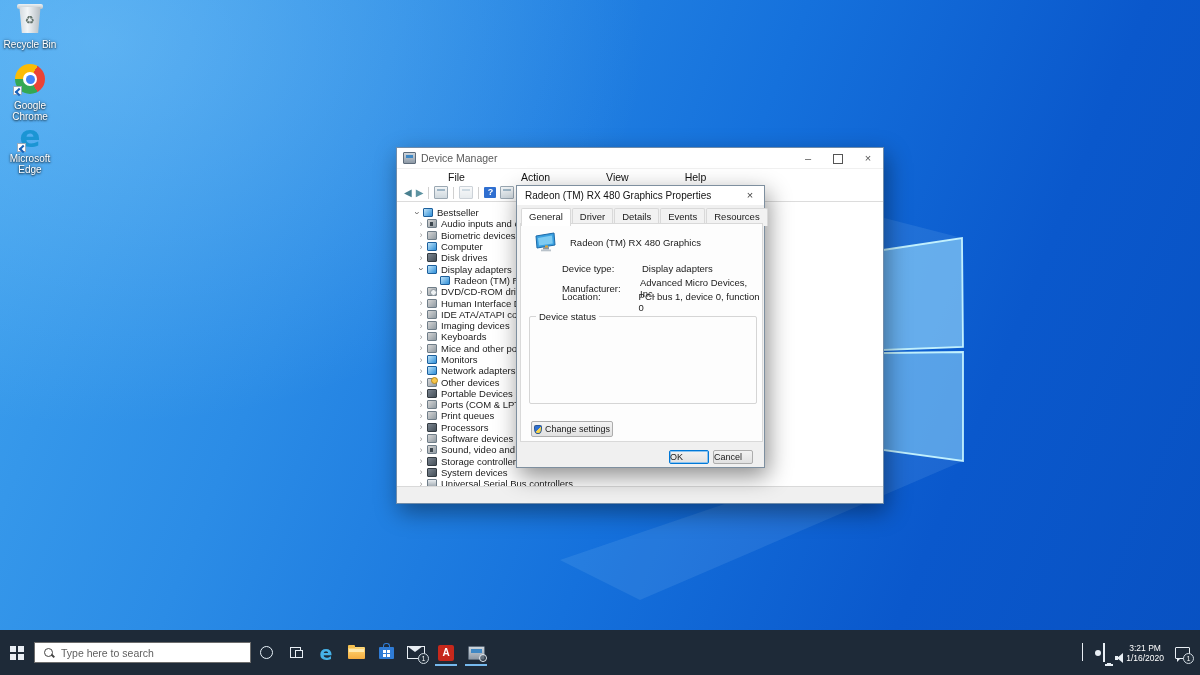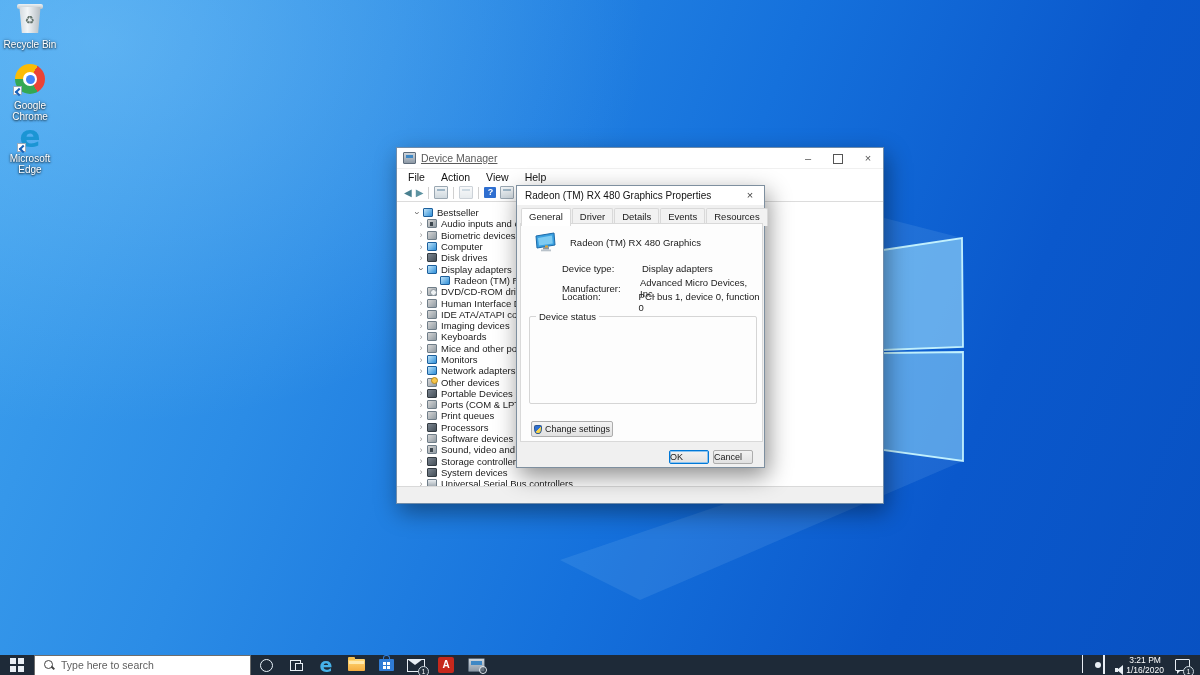--- a/index.html
+++ b/index.html
@@ -35,25 +35,25 @@
   
   .edge-e{font-size:31px;font-weight:bold;color:#1b95d4;line-height:28px;font-family:"DejaVu Sans",sans-serif;}
 
   
   #dm-window{position:absolute;left:396px;top:147px;width:488px;height:357px;background:#fff;
     border:1px solid #6f8cab;box-shadow:3px 8px 22px rgba(0,0,0,.4);box-sizing:border-box;z-index:10;}
   #dm-titlebar{height:20px;background:#fff;display:flex;align-items:center;border-bottom:1px solid #f0f0f0;}
   .dm-title-icon{width:11px;height:10px;margin:0 5px 0 6px;background:linear-gradient(#cfd6dd,#8d99a6);
     border:1px solid #5d6b7a;border-radius:1px;position:relative;}
   .dm-title-icon::after{content:"";position:absolute;left:2px;top:2px;right:2px;height:3px;background:#3f88c5;}
-  #dm-title{font-size:10.5px;color:#5a5a5a;flex:1;text-decoration:underline;}
+  #dm-title{font-size:10.5px;color:#5a5a5a;flex:1;}
   .win-btn{width:30px;height:19px;text-align:center;font-size:11px;color:#555;line-height:19px;}
   .win-btn .maxbox{display:inline-block;width:8px;height:8px;border:1px solid #555;vertical-align:middle;}
   #dm-menubar{height:15px;display:flex;align-items:center;padding-left:3px;background:#fff;}
-  .menu-item{font-size:10.5px;color:#111;padding:12px 8px;}
+  .menu-item{font-size:10.5px;color:#111;padding:12px 8px;margin-left:40px;}
   #dm-toolbar{height:17px;display:flex;align-items:center;background:#fff;border-bottom:1px solid #dcdcdc;padding-left:5px;}
   .tb-ic{display:inline-block;margin:0 2px;}
   .tb-arrow{font-size:10px;color:#49808f;line-height:14px;}
   .tb-arrow.fwd{color:#5d93a1;}
   .tb-sep{width:1px;height:12px;background:#d0d0d0;margin:0 3px;}
   .tb-box{width:12px;height:11px;border:1px solid #9aa7b2;background:linear-gradient(#f2f5f7,#cfd8de);border-radius:1px;position:relative;}
   .tb-box::after{content:"";position:absolute;left:2px;top:2px;right:2px;height:2px;background:#9fb6c6;}
   .tb-box.dis{opacity:.5;}
   .tb-help{width:12px;height:11px;background:#2f6fd0;color:#fff;font-size:9px;font-weight:bold;text-align:center;line-height:11px;border-radius:1px;}
   #dm-content{position:relative;height:290px;background:#fff;overflow:hidden;}
@@ -98,21 +98,21 @@
   #change-settings{position:absolute;left:10px;top:197px;width:82px;height:16px;background:linear-gradient(#f4f4f4,#e1e1e1);
     border:1px solid #adadad;border-radius:2px;display:flex;align-items:center;justify-content:center;font-size:9px;color:#1a1a1a;box-sizing:border-box;}
   .uac-shield{width:8px;height:9px;margin-right:3px;border-radius:2px 2px 45% 45%/2px 2px 60% 60%;
     background:linear-gradient(135deg,#2f6fd0 0 50%,#f7d44c 50% 100%);border:1px solid #2a5793;box-sizing:border-box;}
   .dlg-btn{position:absolute;top:264px;width:40px;height:14px;background:linear-gradient(#f2f2f2,#e1e1e1);
     border:1px solid #adadad;border-radius:2px;font-size:9px;color:#1a1a1a;text-align:left;line-height:13px;box-sizing:border-box;}
   #ok-btn{left:152px;border-color:#0078d7;box-shadow:inset 0 0 0 1px #8cc3ef;}
   #cancel-btn{left:196px;}
 
   
-  #taskbar{position:absolute;left:0;bottom:0;width:1200px;height:20px;background:#1e2a38;z-index:30;display:flex;align-items:center;}
+  #taskbar{position:absolute;left:0;bottom:0;width:1200px;height:45px;background:#1e2a38;z-index:30;display:flex;align-items:center;}
   #start-btn{width:34px;height:27px;display:flex;align-items:center;justify-content:center;}
   .win-logo{position:relative;width:14px;height:14px;}
   .win-logo::before{content:"";position:absolute;left:0;top:0;width:6px;height:6px;background:#e8eef4;
     box-shadow:8px 0 0 #e8eef4,0 8px 0 #e8eef4,8px 8px 0 #e8eef4;}
   #search-box{width:217px;height:21px;background:#fff;border:1px solid #6d6d6d;display:flex;align-items:center;box-sizing:border-box;}
   .mag-icon{position:relative;width:12px;height:12px;margin:0 6px 0 8px;}
   .mag-icon::before{content:"";position:absolute;left:1px;top:1px;width:7px;height:7px;border:1.4px solid #444;border-radius:50%;}
   .mag-icon::after{content:"";position:absolute;left:8px;top:8px;width:4px;height:1.6px;background:#444;transform:rotate(45deg);}
   #search-text{font-size:10.5px;color:#5f5f5f;}
   .tb-slot{width:30px;height:27px;display:flex;align-items:center;justify-content:center;position:relative;}

